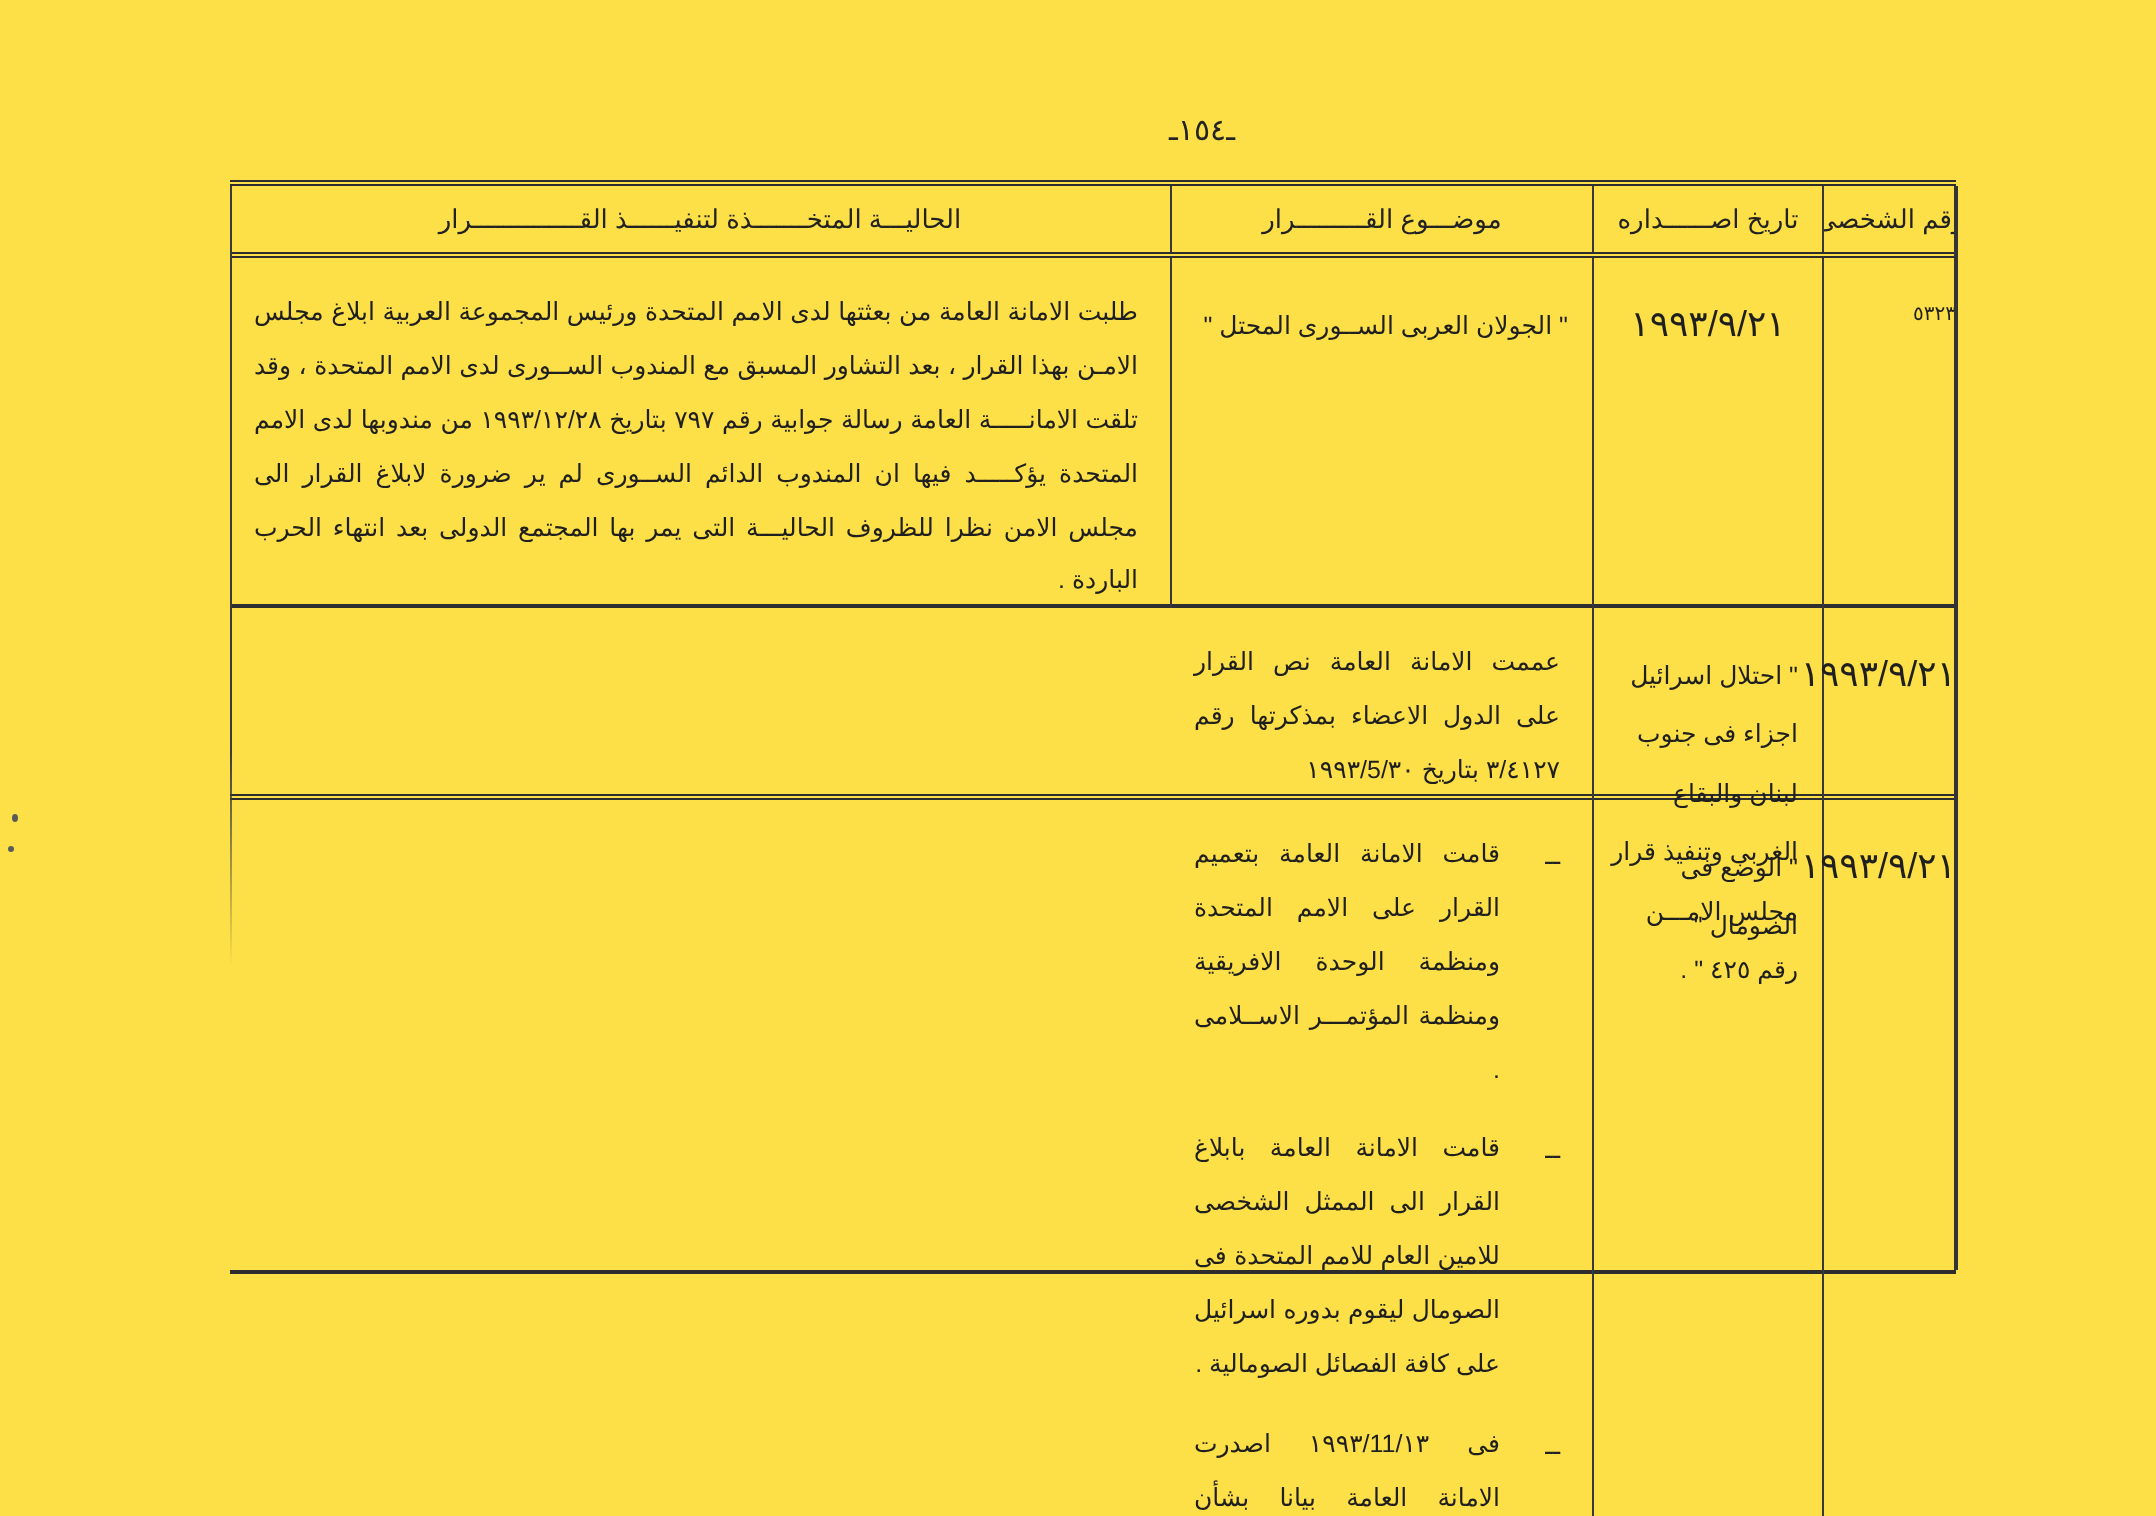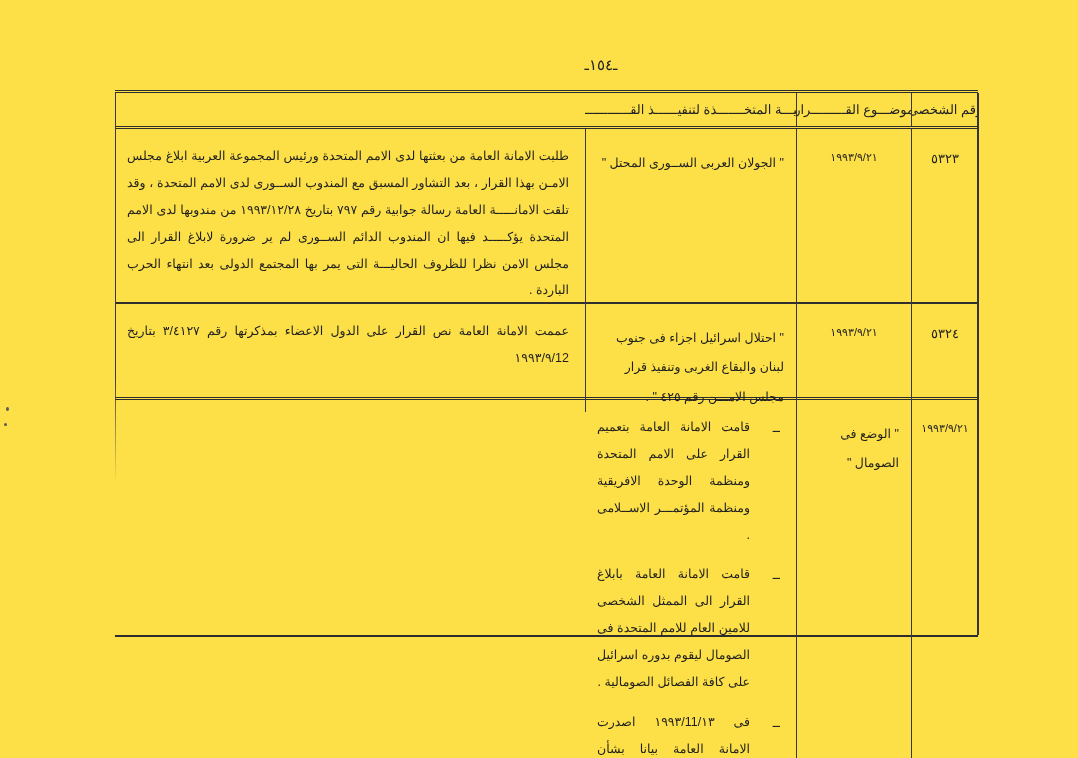--- a/index.html
+++ b/index.html
@@ -45,26 +45,26 @@
   .r1{height:173px;}
   .r2{height:95px;border-top:2px solid #2f2f2f;}
   .r3{height:238px;border-top:3px double #2d2d2d;}
   .c{box-sizing:border-box;min-width:0;}
   .c:not(:last-child){border-left:1.5px solid #383838;}
   .hc{
     display:flex;align-items:center;justify-content:center;
     font-size:13px;white-space:nowrap;overflow:hidden;color:#222;
   }
   .num-cell{
-    text-align:center;padding-top:22px;
-    font-size:13px;letter-spacing:3px;
+    text-align:right;padding-top:22px;
+    font-size:10px;letter-spacing:3px;
   }
   .date-cell{
     text-align:center;padding-top:22px;
-    font-size:11px;letter-spacing:1px;
+    font-size:18px;letter-spacing:1px;
   }
   .subj-cell{
     padding:20px 12px 0 8px;
     font-size:12.5px;line-height:2.35;
     text-align:right;
   }
   .act-cell{
     padding:14px 16px 0 12px;
     font-size:12.5px;line-height:2.15;
   }
@@ -92,39 +92,39 @@
 
   <div class="page-number">ـ١٥٤ـ</div>
 
   <div class="speck speck-1"></div>
   <div class="speck speck-2"></div>
 
   <div class="doc-table">
 
     <div class="trow thead">
       <div class="c hc">رقم الشخصى</div>
+      <div class="c hc">تاريخ اصــــــداره</div>
       <div class="c hc">موضـــوع القـــــــــرار</div>
       <div class="c hc">الحاليـــة المتخـــــــذة لتنفيــــــذ القــــــــــــــرار</div>
     </div>
 
     <div class="trow r1">
       <div class="c num-cell">٥٣٢٣</div>
       <div class="c date-cell">١٩٩٣/٩/٢١</div>
       <div class="c subj-cell">" الجولان العربى الســورى المحتل "</div>
       <div class="c act-cell">
         <p>طلبت الامانة العامة من بعثتها لدى الامم المتحدة ورئيس المجموعة العربية ابلاغ مجلس الامـن بهذا القرار ، بعد التشاور المسبق مع المندوب الســورى لدى الامم المتحدة ، وقد تلقت الامانـــــة العامة رسالة جوابية رقم ٧٩٧ بتاريخ ١٩٩٣/١٢/٢٨ من مندوبها لدى الامم المتحدة يؤكـــــد فيها ان المندوب الدائم الســورى لم ير ضرورة لابلاغ القرار الى مجلس الامن نظرا للظروف الحاليـــة التى يمر بها المجتمع الدولى بعد انتهاء الحرب الباردة .</p>
       </div>
     </div>
 
     <div class="trow r2">
-      <div class="c num-cell">٥٣٢٤</div>
       <div class="c date-cell">١٩٩٣/٩/٢١</div>
       <div class="c subj-cell">" احتلال اسرائيل اجزاء فى جنوب لبنان والبقاع الغربى وتنفيذ قرار مجلس الامـــن رقم ٤٢٥ " .</div>
       <div class="c act-cell">
-        <p>عممت الامانة العامة نص القرار على الدول الاعضاء بمذكرتها رقم ٣/٤١٢٧ بتاريخ ١٩٩٣/٩/12</p>
+        <p>عممت الامانة العامة نص القرار على الدول الاعضاء بمذكرتها رقم ٣/٤١٢٧ بتاريخ ١٩٩٣/5/٣٠</p>
       </div>
     </div>
 
     <div class="trow r3">
       <div class="c date-cell">١٩٩٣/٩/٢١</div>
       <div class="c subj-cell">" الوضع فى الصومال "</div>
       <div class="c act-cell">
         <div class="bullet">
           <span class="dash">ــ</span>
           <p class="btxt">قامت الامانة العامة بتعميم القرار على الامم المتحدة ومنظمة الوحدة الافريقية ومنظمة المؤتمـــر الاســلامى .</p>

